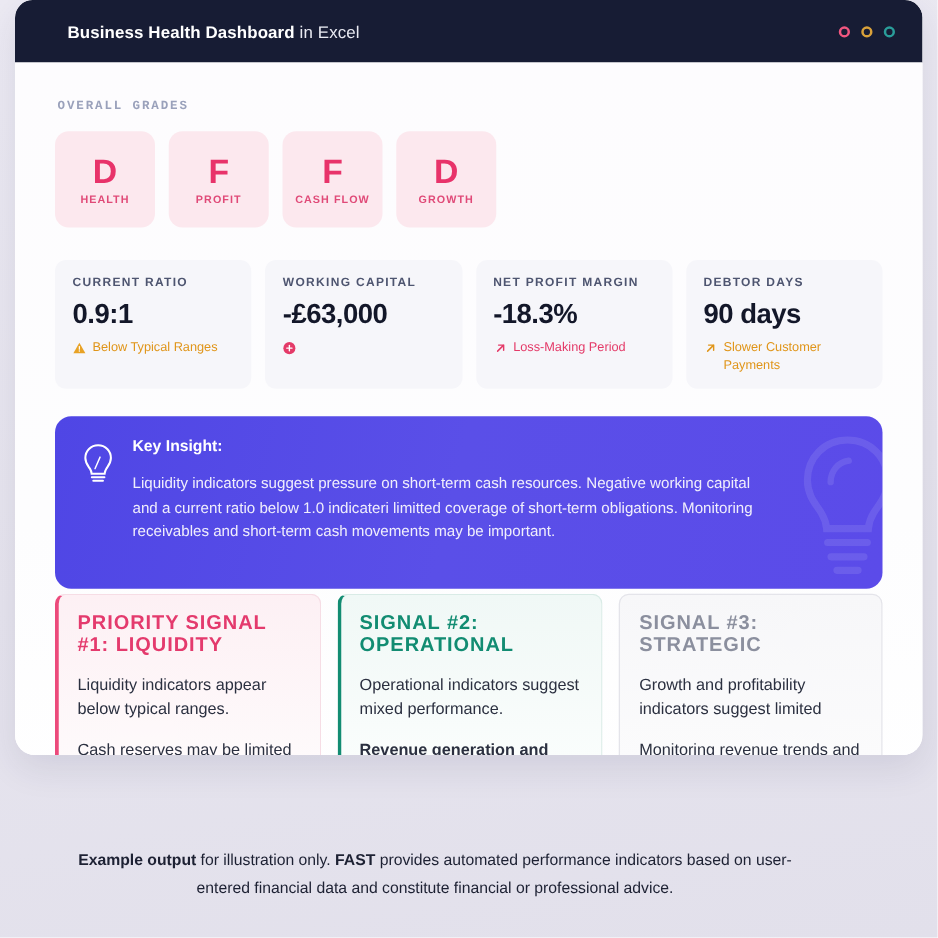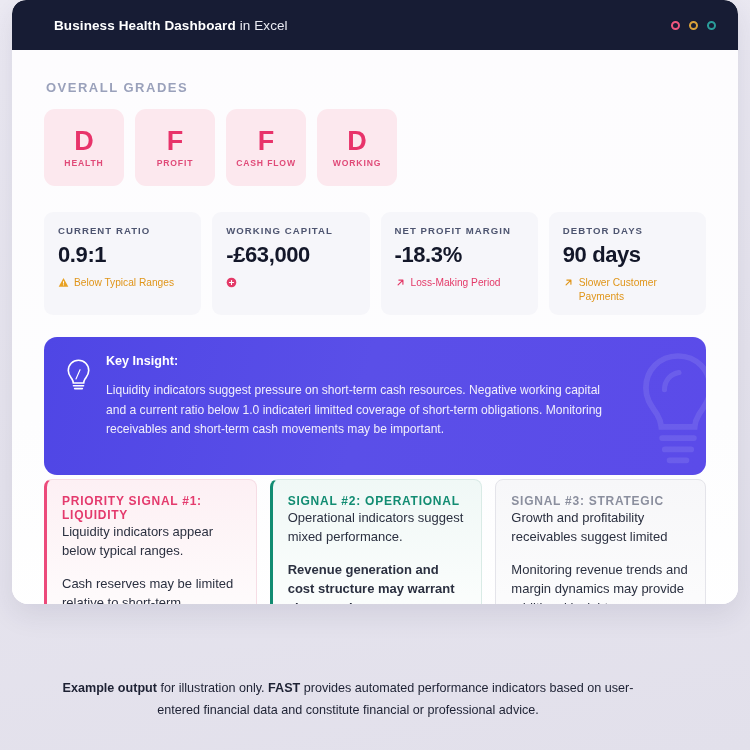--- a/index.html
+++ b/index.html
@@ -60,25 +60,26 @@
   }
 
   
   .content {
     padding: 24px 32px 0 32px;
     background: linear-gradient(180deg, #fdfcfe 0%, #fdfdfe 60%, #ffffff 100%);
     height: 614px;
   }
 
   .section-label {
-    font-size: 13px;
+    font-size: 10px;
     font-weight: 600;
     letter-spacing: 1.5px;
     color: #9aa1bb;
     margin: 6px 0 14px 2px;
+    font-family: Liberation Mono, monospace;
   }
 
   
   .grades {
     display: flex;
     gap: 11px;
     margin-bottom: 26px;
   }
   .grade-card {
     width: 80px;
@@ -199,23 +200,24 @@
     background: linear-gradient(180deg, #f0f8f6 0%, #fafdfc 70%, #fdfefe 100%);
     border-color: #d9ebe6;
     border-left: 3px solid #128c72;
   }
   .signal-card.gray {
     background: linear-gradient(180deg, #f7f7f9 0%, #fbfbfc 70%, #fdfdfe 100%);
     border-color: #e4e4ea;
     border-left: 1px solid #e4e4ea;
   }
   .signal-head {
-    font-size: 12px;
+    font-size: 16px;
     font-weight: 700;
     letter-spacing: 0.75px;
+    margin-bottom: 12px;
   }
   .signal-card.pink .signal-head { color: #e43a6d; }
   .signal-card.teal .signal-head { color: #128c72; }
   .signal-card.gray .signal-head { color: #8b8f9e; font-weight: 600; }
 
   .signal-p {
     font-size: 13px;
     line-height: 1.48;
     color: #2b3040;
     margin-bottom: 13px;
@@ -265,21 +267,21 @@
       <div class="grade-card">
         <div class="grade-letter">F</div>
         <div class="grade-label">PROFIT</div>
       </div>
       <div class="grade-card">
         <div class="grade-letter">F</div>
         <div class="grade-label">CASH FLOW</div>
       </div>
       <div class="grade-card">
         <div class="grade-letter">D</div>
-        <div class="grade-label">WORKING</div>
+        <div class="grade-label">GROWTH</div>
       </div>
     </div>
 
     <div class="kpis">
 
       <div class="kpi-card">
         <div class="kpi-title">CURRENT RATIO</div>
         <div class="kpi-value">0.9:1</div>
         <div class="kpi-note amber">
           <span class="ico">
@@ -367,21 +369,21 @@
       </div>
 
       <div class="signal-card teal">
         <div class="signal-head">SIGNAL #2: OPERATIONAL</div>
         <div class="signal-p">Operational indicators suggest mixed performance.</div>
         <div class="signal-p semi">Revenue generation and cost structure may warrant closer review.</div>
       </div>
 
       <div class="signal-card gray">
         <div class="signal-head">SIGNAL #3: STRATEGIC</div>
-        <div class="signal-p">Growth and profitability receivables suggest limited</div>
+        <div class="signal-p">Growth and profitability indicators suggest limited</div>
         <div class="signal-p">Monitoring revenue trends and margin dynamics may provide additional insight.</div>
       </div>
 
     </div>
 
   </div>
 </div>
 
 <div class="footer">
   <b>Example output</b><span> for illustration only. </span><b>FAST</b><span> provides automated performance indicators based on user-entered financial data and constitute financial or professional advice.</span>

